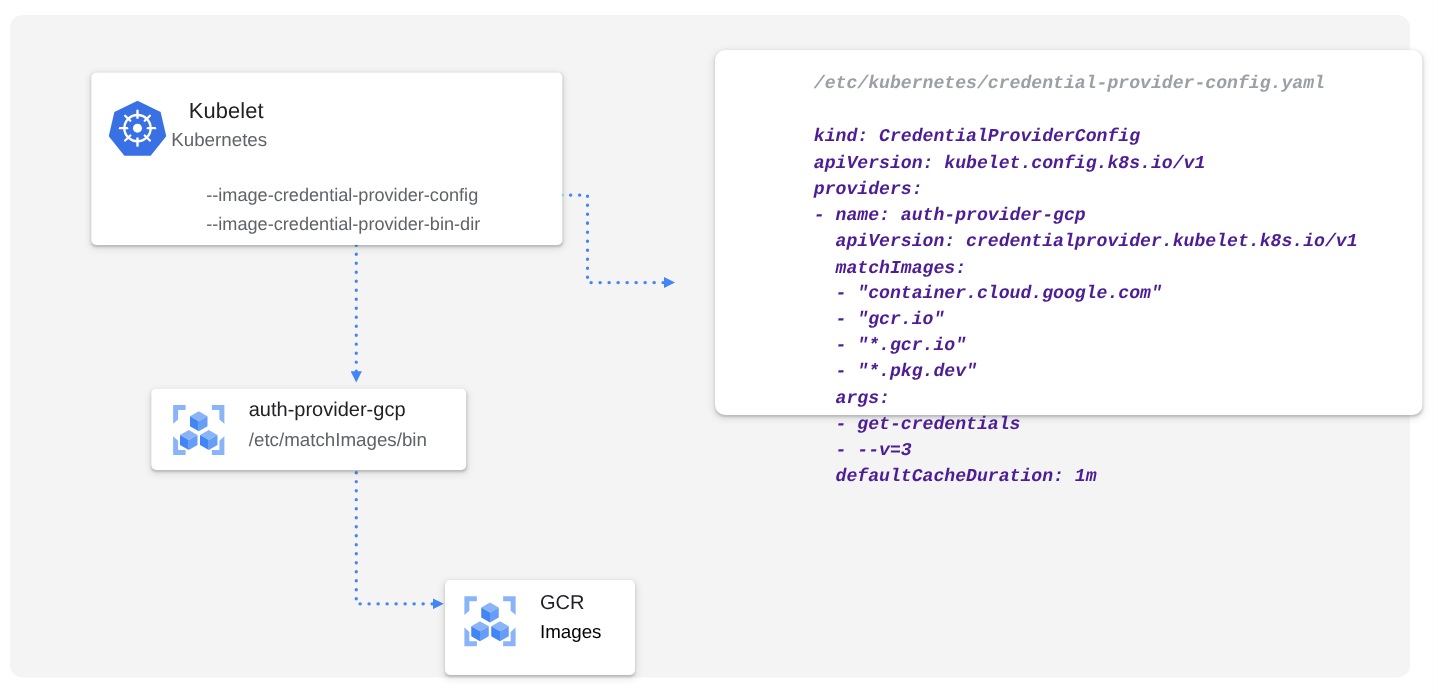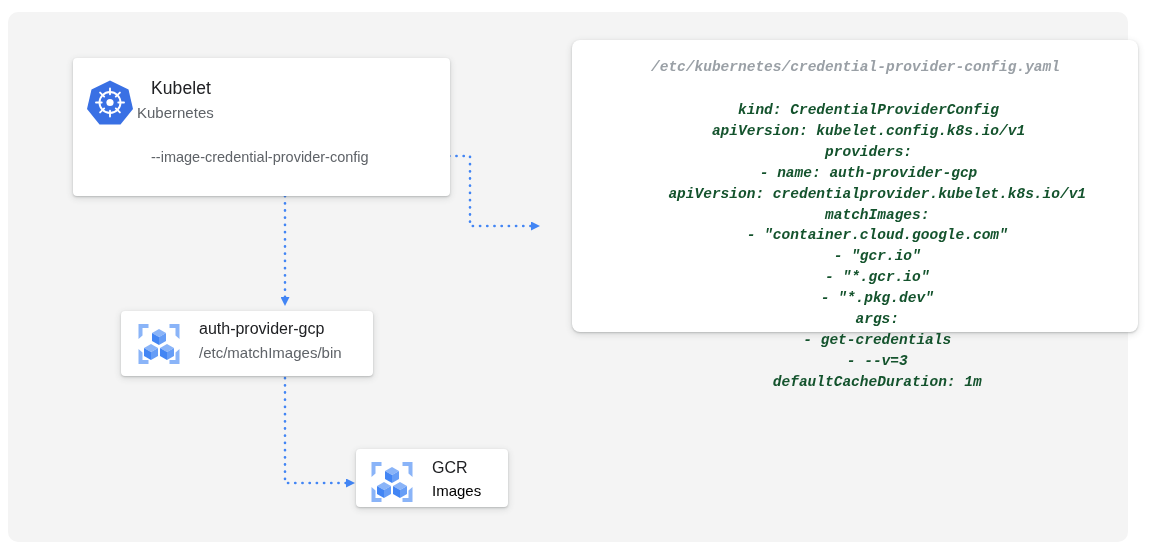--- a/index.html
+++ b/index.html
@@ -62,21 +62,21 @@
   }
   .kubelet-sub {
     position: absolute;
     left: 64px;
     top: 46px;
     font-size: 15px;
     color: #5f6368;
   }
   .flag-list {
     position: absolute;
-    left: 78px;
+    left: 92px;
     top: 88px;
     font-size: 14.5px;
     color: #5f6368;
     line-height: 23px;
   }
   .flag-list div { white-space: nowrap; }
 
   
   .auth-card {
     left: 121px;
@@ -102,23 +102,23 @@
     position: absolute;
     left: 78px;
     top: 33px;
     font-size: 15px;
     color: #5f6368;
   }
 
   
   .gcr-card {
     left: 356px;
-    top: 449px;
+    top: 464px;
     width: 152px;
-    height: 58px;
+    height: 76px;
   }
   .gcr-icon {
     position: absolute;
     left: 12px;
     top: 10px;
     width: 48px;
     height: 46px;
   }
   .gcr-title {
     position: absolute;
@@ -155,24 +155,23 @@
     white-space: pre;
   }
   .yaml-body {
     position: absolute;
     left: 79px;
     top: 60px;
     font-family: "Liberation Mono", "DejaVu Sans Mono", monospace;
     font-style: italic;
     font-weight: bold;
     font-size: 14.5px;
-    color: #14532d;
+    color: #4c1d95;
     line-height: 20.9px;
     white-space: pre;
-    text-align: center;
   }
 
   
   .conn {
     position: absolute;
     left: 0;
     top: 0;
     width: 1150px;
     height: 556px;
     pointer-events: none;
@@ -226,20 +225,21 @@
           <line x1="19.2" y1="30.4" x2="15.1" y2="34.4"></line>
         </g>
       </svg>
     </span>
 
     <div class="kubelet-title">Kubelet</div>
     <div class="kubelet-sub">Kubernetes</div>
 
     <div class="flag-list">
       <div>--image-credential-provider-config</div>
+      <div>--image-credential-provider-bin-dir</div>
     </div>
   </div>
 
   <div class="card auth-card">
 
     <span class="auth-icon">
       <svg viewBox="0 0 48 46" width="48" height="46" xmlns="http://www.w3.org/2000/svg">
         <path d="M13.5,3 L3.5,3 L3.5,18 L7.5,14.5 L7.5,7 L13.5,7 Z" fill="#8ab4f8"></path>
         <path d="M34.5,3 L44.5,3 L44.5,18 L40.5,14.5 L40.5,7 L34.5,7 Z" fill="#8ab4f8"></path>
         <path d="M13.5,43 L3.5,43 L3.5,28 L7.5,31.5 L7.5,39 L13.5,39 Z" fill="#8ab4f8"></path>

